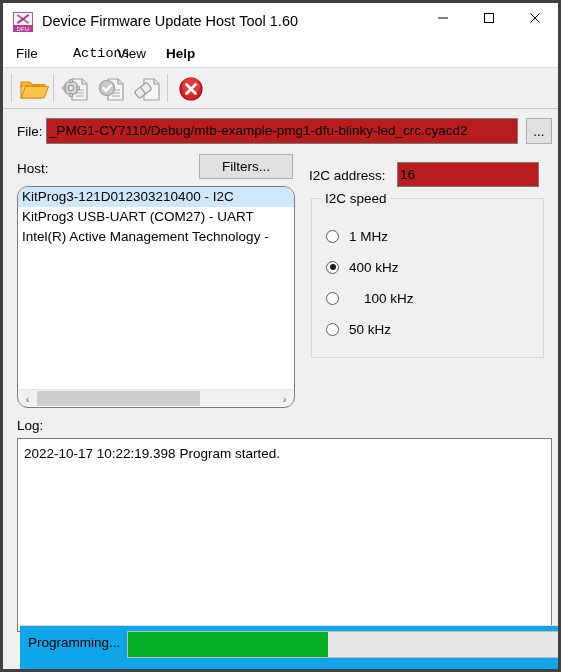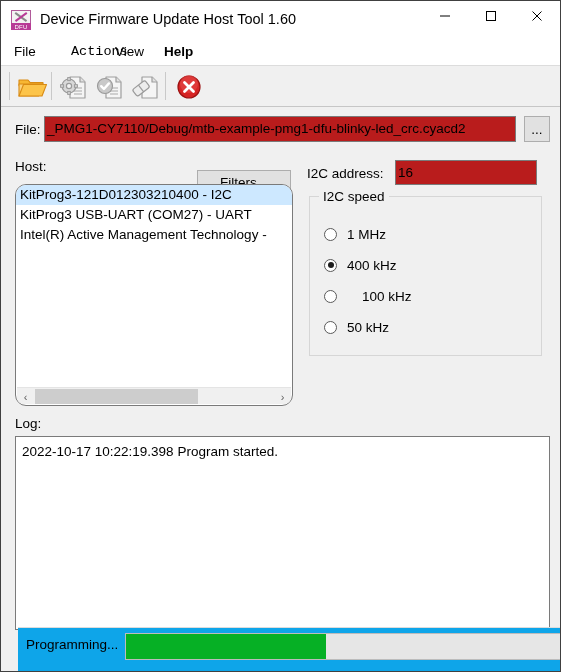--- a/index.html
+++ b/index.html
@@ -14,21 +14,21 @@
     color: #000;
     background: #f0f0f0;
     overflow: hidden;
     -webkit-font-smoothing: antialiased;
   }
   .window {
     position: relative;
     width: 561px;
     height: 672px;
     background: #f0f0f0;
-    border: 1px solid #404040;
+    border: 3px solid #404040;
     box-sizing: border-box;
     overflow: hidden;
   }
 
   
   .titlebar {
     position: absolute;
     left: 0; top: 0;
     width: 100%;
     height: 38px;
@@ -417,21 +417,21 @@
         <path d="M11.5 11.5 L20.5 20.5 M20.5 11.5 L11.5 20.5" stroke="#ffffff" stroke-width="2.8" stroke-linecap="round"></path>
       </svg>
     </div>
   </div>
 
   <div class="lbl" style="left:14px; top:121px;">File:</div>
   <div class="textfield" style="left:43px; top:115px; width:472px; height:26px;">_PMG1-CY7110/Debug/mtb-example-pmg1-dfu-blinky-led_crc.cyacd2</div>
   <div class="btn" style="left:523px; top:115px; width:26px; height:26px;">...</div>
 
   <div class="lbl" style="left:14px; top:158px;">Host:</div>
-  <div class="btn" style="left:196px; top:169px; width:94px; height:25px;">Filters...</div>
+  <div class="btn" style="left:196px; top:151px; width:94px; height:25px;">Filters...</div>
 
   <div class="listbox" style="left:14px; top:183px; width:278px; height:222px;border-radius:11px;">
     <div class="list-item selected">KitProg3-121D012303210400 - I2C</div>
     <div class="list-item">KitProg3 USB-UART (COM27) - UART</div>
     <div class="list-item">Intel(R) Active Management Technology -</div>
 
     <div class="hscroll" style="width:274px;">
       <div class="arrow left">‹</div>
       <div class="thumb" style="left:18px; width:163px;"></div>
       <div class="arrow right">›</div>

